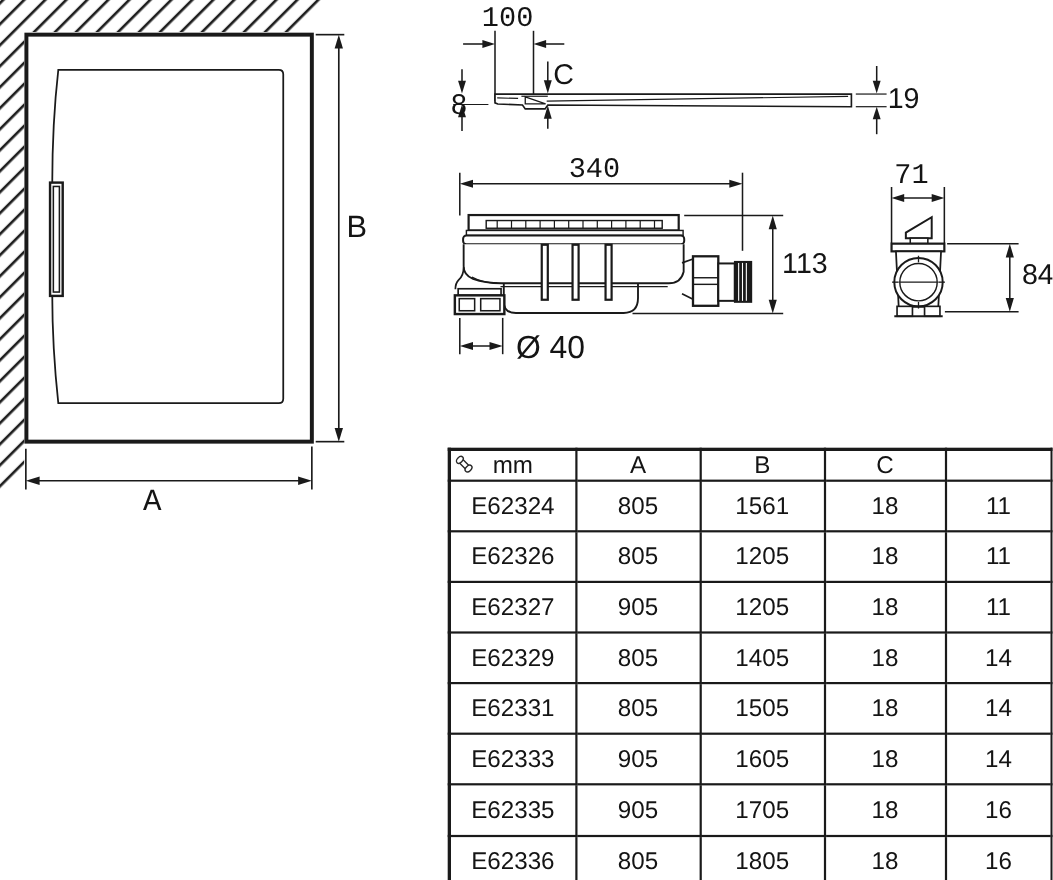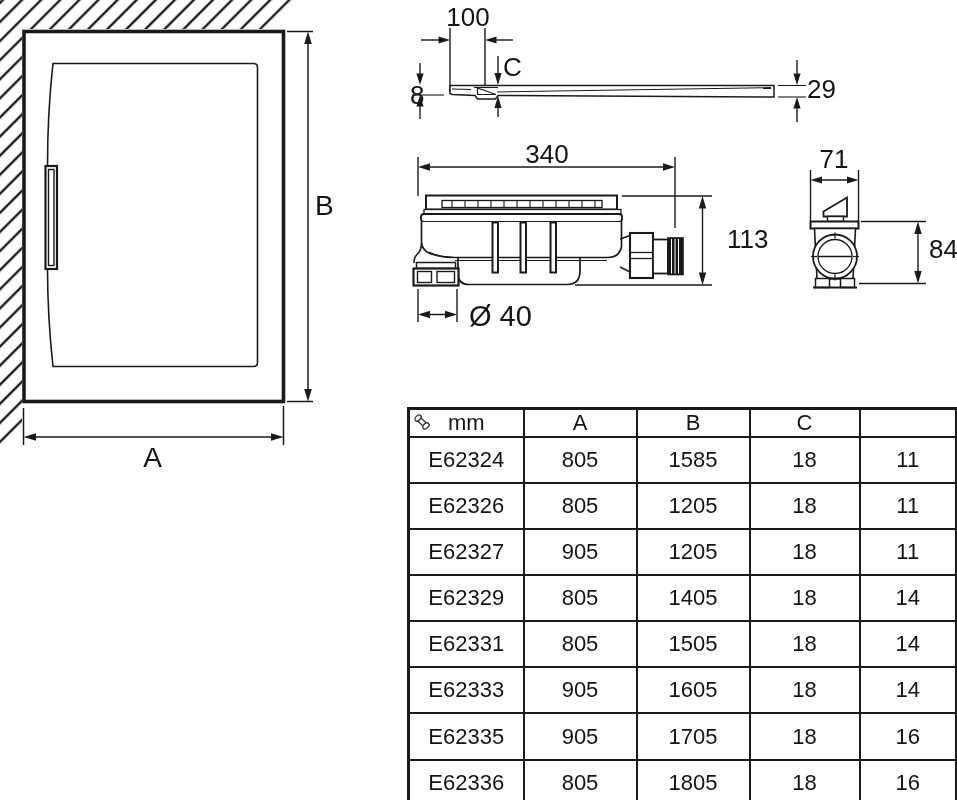--- a/index.html
+++ b/index.html
@@ -5,21 +5,21 @@
   html,body{margin:0;padding:0;background:#fff;}
   .canvas{
     position:relative;width:957px;height:800px;background:#ffffff;
     font-family:"Liberation Sans", sans-serif;color:#111;overflow:hidden;
   }
   .canvas svg{position:absolute;left:0;top:0;}
   .dim-label{
     position:absolute;font-size:26px;line-height:1;color:#141414;
     white-space:nowrap;
   }
-  .dim-label.center{text-align:center;}
+  .dim-label.center{font-family:Liberation Mono, monospace;}
   table.spec{
     position:absolute;left:407px;top:395px;width:548px;height:401px;
     border-collapse:collapse;table-layout:fixed;background:#fff;
   }
   table.spec th, table.spec td{
     border:2px solid #1a1a1a;text-align:center;vertical-align:middle;
     font-size:22px;font-weight:normal;padding:0;color:#141414;
   }
   table.spec{border:3px solid #1a1a1a;margin-top:12px;}
   .wicon{display:inline-block;vertical-align:middle;}
@@ -222,24 +222,24 @@
       </g>
     </g>
   </svg>
 
   <div class="dim-label center" style="left:130px;top:444px;width:45px;font-size:28px;">A</div>
   <div class="dim-label" style="left:315px;top:192px;font-size:28px;">B</div>
 
   <div class="dim-label center" style="left:438px;top:4px;width:60px;">100</div>
   <div class="dim-label" style="left:503px;top:54px;">C</div>
   <div class="dim-label" style="left:410px;top:82px;">8</div>
-  <div class="dim-label" style="left:807px;top:76px;">29</div>
+  <div class="dim-label" style="left:807px;top:76px;">19</div>
 
   <div class="dim-label center" style="left:517px;top:141px;width:60px;">340</div>
-  <div class="dim-label" style="left:727px;top:226px;">113</div>
+  <div class="dim-label" style="left:711px;top:226px;">113</div>
   <div class="dim-label" style="left:469px;top:302px;font-size:29px;">Ø 40</div>
 
   <div class="dim-label center" style="left:813px;top:146px;width:42px;">71</div>
   <div class="dim-label" style="left:929px;top:236px;">84</div>
 
   <table class="spec">
     <colgroup>
       <col style="width:115px">
         <col style="width:113px">
         <col style="width:113px">
@@ -262,21 +262,21 @@
               </g>
             </svg>
           </span>
         </th>
       </tr>
     </thead>
     <tbody>
         <tr>
           <td>E62324</td>
           <td>805</td>
-          <td>1585</td>
+          <td>1561</td>
           <td>18</td>
           <td>11</td>
         </tr>
         <tr>
           <td>E62326</td>
           <td>805</td>
           <td>1205</td>
           <td>18</td>
           <td>11</td>
         </tr>

